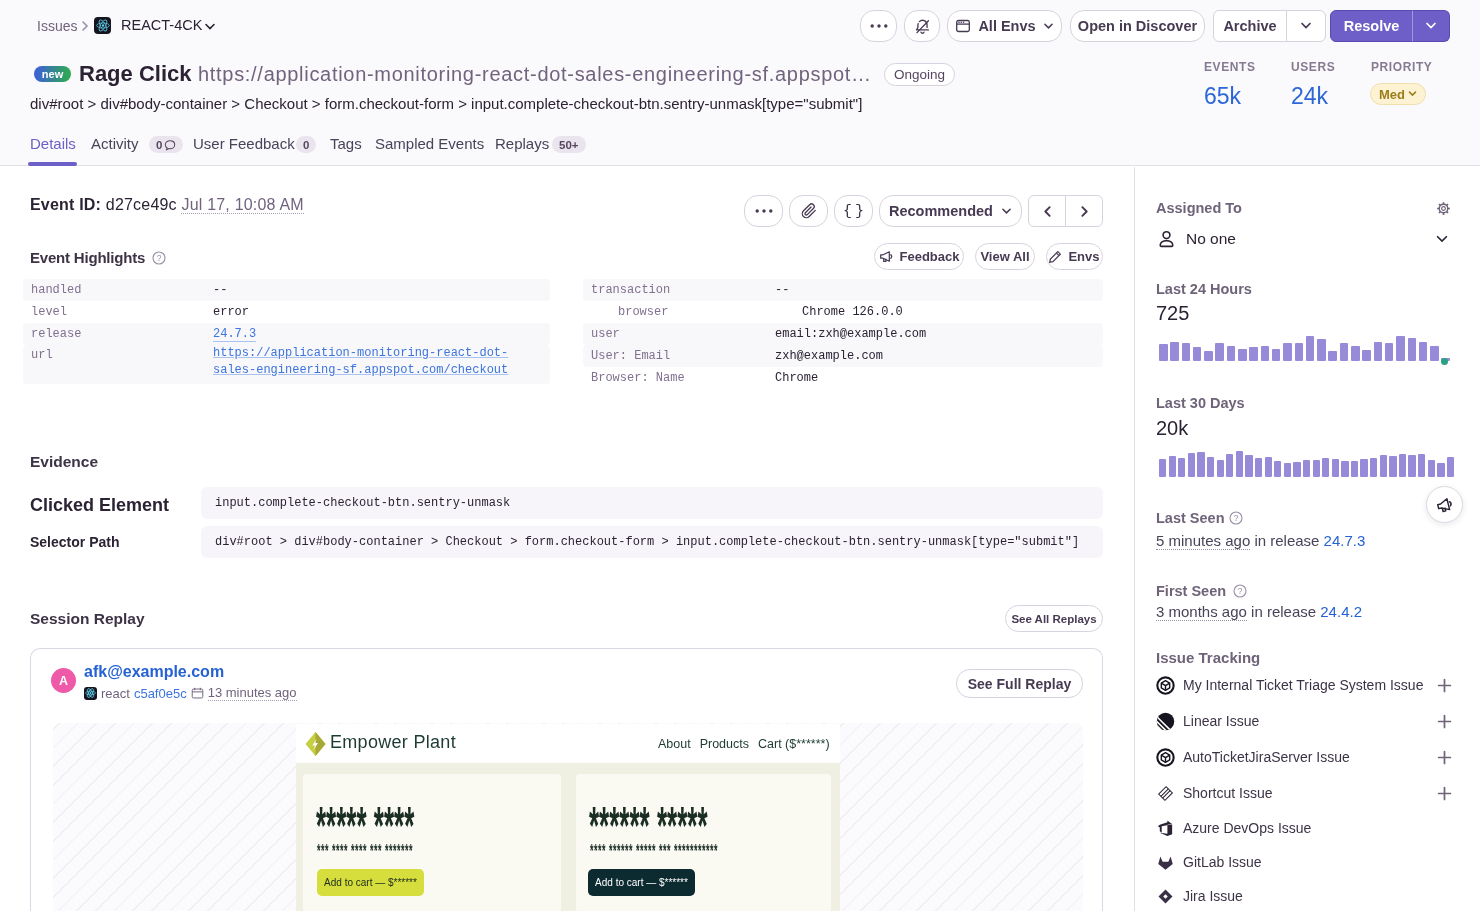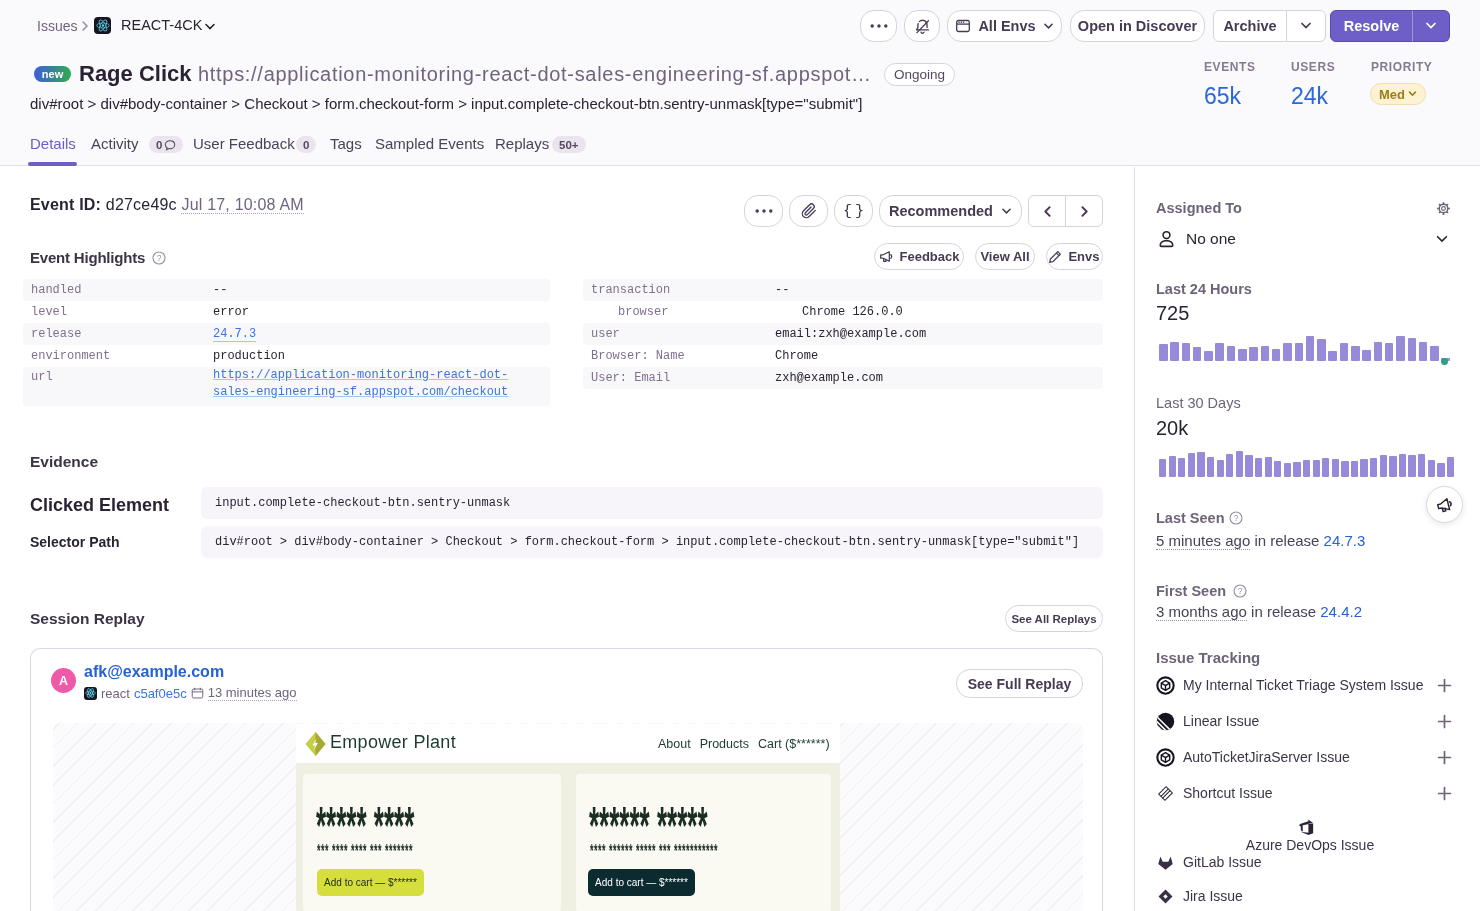--- a/index.html
+++ b/index.html
@@ -183,49 +183,45 @@
       <span style="color:#2b2233;">--</span>
     </div>
   <div style="display:flex;height:22px;align-items:center;">
       <span style="width:190px;padding-left:8px;color:#80708f;">level</span>
       <span style="color:#2b2233;">error</span>
     </div>
   <div style="display:flex;height:22px;align-items:center;background:#f8f7fa;border-radius:4px;">
       <span style="width:190px;padding-left:8px;color:#80708f;">release</span>
       <span style="color:#3c74dd;border-bottom:1px solid #a9c2ef;">24.7.3</span>
     </div>
-  <div style="display:flex;height:22px;align-items:center;">
-      <span style="width:190px;padding-left:8px;color:#80708f;">environment</span>
-      <span style="color:#2b2233;">production</span>
-    </div>
   <div style="display:flex;height:39px;align-items:flex-start;background:#f8f7fa;border-radius:4px;">
       <span style="width:190px;padding-left:8px;padding-top:3px;color:#80708f;">url</span>
       <span style="color:#3c74dd;text-decoration:underline;text-decoration-color:#a9c2ef;width:302px;line-height:17px;word-break:break-all;">https://application-monitoring-react-dot-sales-engineering-sf.appspot.com/checkout</span>
     </div>
 </div>
 <div class="abs mono" id="kvright" style="left:583px;top:279px;width:520px;font-size:12px;">
   <div style="display:flex;height:22px;align-items:center;background:#f8f7fa;border-radius:4px;">
       <span style="width:192px;padding-left:8px;color:#80708f;">transaction</span>
       <span style="color:#2b2233;">--</span>
     </div>
   <div style="display:flex;height:22px;align-items:center;">
       <span style="width:192px;padding-left:8px;color:#80708f;margin-left:27px;">browser</span>
       <span style="color:#2b2233;">Chrome 126.0.0</span>
     </div>
   <div style="display:flex;height:22px;align-items:center;background:#f8f7fa;border-radius:4px;">
       <span style="width:192px;padding-left:8px;color:#80708f;">user</span>
       <span style="color:#2b2233;">email:zxh@example.com</span>
     </div>
+  <div style="display:flex;height:22px;align-items:center;background:#f8f7fa;border-radius:4px;">
+      <span style="width:192px;padding-left:8px;color:#80708f;">User: Email</span>
+      <span style="color:#2b2233;">zxh@example.com</span>
+    </div>
   <div style="display:flex;height:22px;align-items:center;">
       <span style="width:192px;padding-left:8px;color:#80708f;">Browser: Name</span>
       <span style="color:#2b2233;">Chrome</span>
-    </div>
-  <div style="display:flex;height:22px;align-items:center;background:#f8f7fa;border-radius:4px;">
-      <span style="width:192px;padding-left:8px;color:#80708f;">User: Email</span>
-      <span style="color:#2b2233;">zxh@example.com</span>
     </div>
 </div>
 
 <div class="abs" style="left:30px;top:453px;font-size:15.5px;font-weight:bold;color:#3d3346;">Evidence</div>
 <div class="abs" style="left:30px;top:495px;font-size:18px;font-weight:bold;">Clicked Element</div>
 <div class="abs" style="left:201px;top:487px;width:902px;height:32px;background:#f7f5fa;border-radius:6px;display:flex;align-items:center;">
     <span class="mono" style="font-size:12px;padding-left:14px;color:#2b2233;white-space:nowrap;">input.complete-checkout-btn.sentry-unmask</span>
   </div>
 <div class="abs" style="left:30px;top:534px;font-size:14px;font-weight:bold;">Selector Path</div>
 <div class="abs" style="left:201px;top:526px;width:902px;height:32px;background:#f7f5fa;border-radius:6px;display:flex;align-items:center;">
@@ -327,21 +323,21 @@
     <div style="width:8.5px;height:19px;background:#978bd9;border-radius:1px;flex:none;"></div>
     <div style="width:8.5px;height:18px;background:#978bd9;border-radius:1px;flex:none;"></div>
     <div style="width:8.5px;height:25px;background:#978bd9;border-radius:1px;flex:none;"></div>
     <div style="width:8.5px;height:23px;background:#978bd9;border-radius:1px;flex:none;"></div>
     <div style="width:8.5px;height:19px;background:#978bd9;border-radius:1px;flex:none;"></div>
     <div style="width:8.5px;height:15px;background:#978bd9;border-radius:1px;flex:none;"></div>
     <div style="width:8.5px;height:3px;background:#978bd9;border-radius:1px;flex:none;"></div>
   </div>
 <div class="abs" style="left:1441px;top:358px;width:7px;height:7px;border-radius:50%;background:#2ba185;"></div>
 
-<div class="abs" style="left:1156px;top:395px;font-size:14.5px;font-weight:normal;color:#6e6379;">Last 30 Days</div>
+<div class="abs" style="left:1156px;top:395px;font-size:14.5px;font-weight:bold;color:#6e6379;">Last 30 Days</div>
 <div class="abs" style="left:1156px;top:417px;font-size:20px;color:#2b2233;">20k</div>
 <div class="abs" id="chart30" style="left:1159px;top:450px;width:298px;height:27px;display:flex;align-items:flex-end;gap:2.3px;">
     <div style="width:7.3px;height:18px;background:#978bd9;border-radius:1px;flex:none;"></div>
     <div style="width:7.3px;height:21px;background:#978bd9;border-radius:1px;flex:none;"></div>
     <div style="width:7.3px;height:19px;background:#978bd9;border-radius:1px;flex:none;"></div>
     <div style="width:7.3px;height:24px;background:#978bd9;border-radius:1px;flex:none;"></div>
     <div style="width:7.3px;height:25px;background:#978bd9;border-radius:1px;flex:none;"></div>
     <div style="width:7.3px;height:20px;background:#978bd9;border-radius:1px;flex:none;"></div>
     <div style="width:7.3px;height:17px;background:#978bd9;border-radius:1px;flex:none;"></div>
     <div style="width:7.3px;height:23px;background:#978bd9;border-radius:1px;flex:none;"></div>
@@ -449,21 +445,21 @@
           <path d="M5.2 13L13 5.2M7 14.8L14.8 7"></path>
         </svg>
       </span>
       <span style="margin-left:8px;font-size:14px;color:#3d3346;white-space:nowrap;">Shortcut Issue</span>
       <span style="margin-left:auto;margin-right:4px;">
         <svg width="15" height="15" viewBox="0 0 14 14">
           <path d="M7 1.5v11M1.5 7h11" stroke="#6e6379" stroke-width="1.6" stroke-linecap="round"></path>
         </svg>
       </span>
     </div>
-    <div style="position:absolute;left:0;top:150px;width:300px;height:20px;display:flex;align-items:center;flex-direction:column;">
+    <div style="position:absolute;left:0;top:150px;width:300px;height:20px;display:flex;align-items:center;">
       <span style="width:19px;height:19px;">
         <svg width="19" height="19" viewBox="0 0 20 20" fill="#2b2233">
           <path d="M2 7.5l2-1.5 8-2.5v-2l5 4-11 2v7l-2-1.5v-4zM12 15.5l-8-1 8 3.5 5-2v-11l-5 1z" fill-rule="evenodd"></path>
         </svg>
       </span>
       <span style="margin-left:8px;font-size:14px;color:#3d3346;white-space:nowrap;">Azure DevOps Issue</span>
     </div>
     <div style="position:absolute;left:0;top:184px;width:300px;height:20px;display:flex;align-items:center;">
       <span style="width:19px;height:19px;">
         <svg width="19" height="19" viewBox="0 0 20 20" fill="#3a3045">

